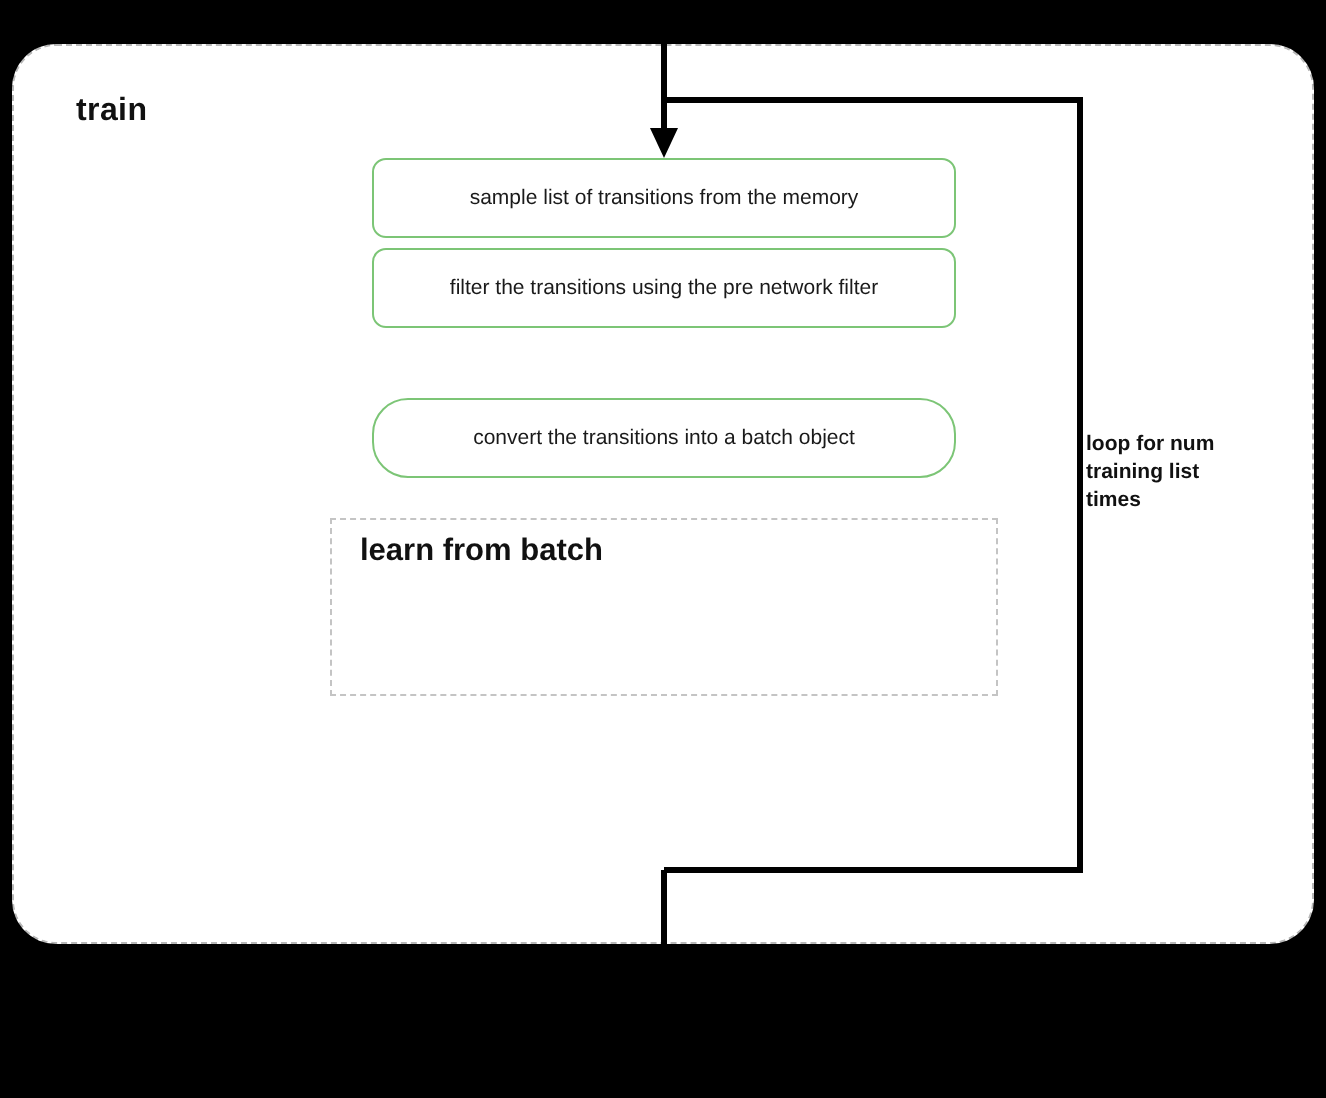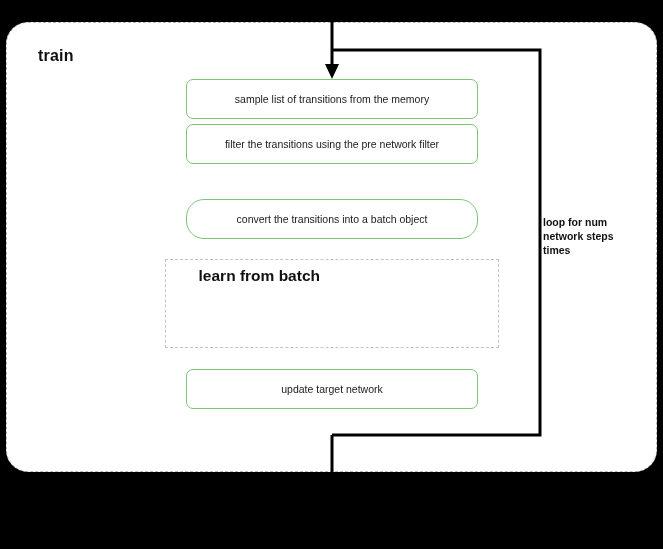--- a/index.html
+++ b/index.html
@@ -71,21 +71,20 @@
   }
   .sub-block-title {
     position: absolute;
     left: 180px;
     top: 267px;
     width: 140px;
     font-size: 15.5px;
     font-weight: bold;
     color: #111111;
     line-height: 1.22;
-    text-align: right;
   }
 
   
   .loop-svg {
     position: absolute;
     left: 0;
     top: 0;
     width: 663px;
     height: 549px;
     overflow: visible;
@@ -115,34 +114,31 @@
     <line x1="332" y1="22" x2="332" y2="70" stroke="#000000" stroke-width="3"></line>
     <polygon points="332,79 325,64 339,64" fill="#000000"></polygon>
 
     <path d="M 332 50 L 540 50 L 540 435 L 332 435" fill="none" stroke="#000000" stroke-width="3"></path>
 
     <line x1="332" y1="435" x2="332" y2="500" stroke="#000000" stroke-width="3"></line>
   </svg>
 
   <div class="loop-label">
     <div>loop for num</div>
-    <div>network steps</div>
+    <div>training list</div>
     <div>times</div>
   </div>
 
   <div class="step" id="step-sample">
     <span>sample list of transitions from the memory</span>
   </div>
   <div class="step" id="step-filter">
     <span>filter the transitions using the pre network filter</span>
   </div>
   <div class="step" id="step-convert">
     <span>convert the transitions into a batch object</span>
   </div>
 
   <div class="sub-block"></div>
   <div class="sub-block-title">learn from batch</div>
 
-  <div class="step" id="step-update">
-    <span>update target network</span>
-  </div>
 
 </div>
 
 </body></html>

